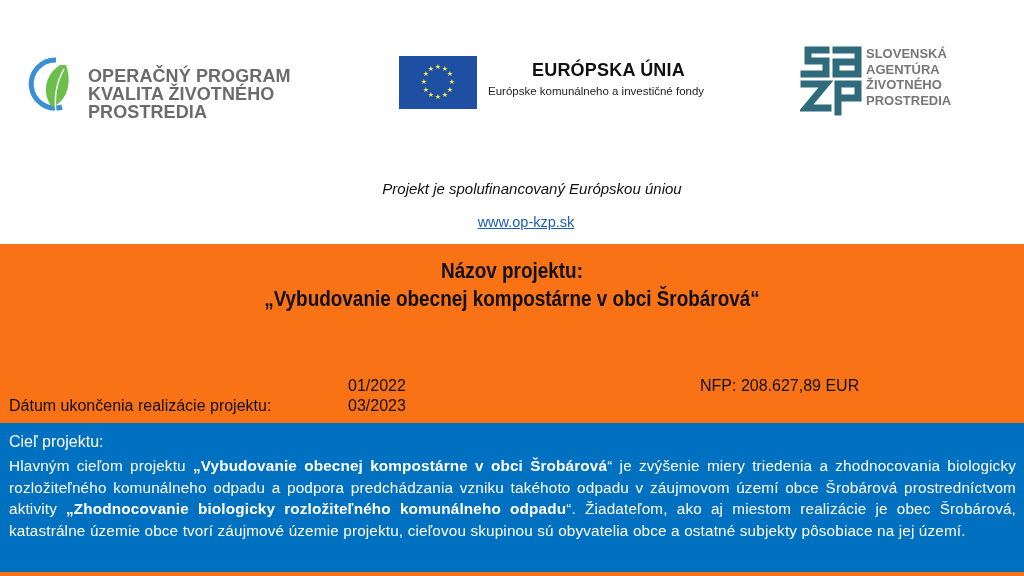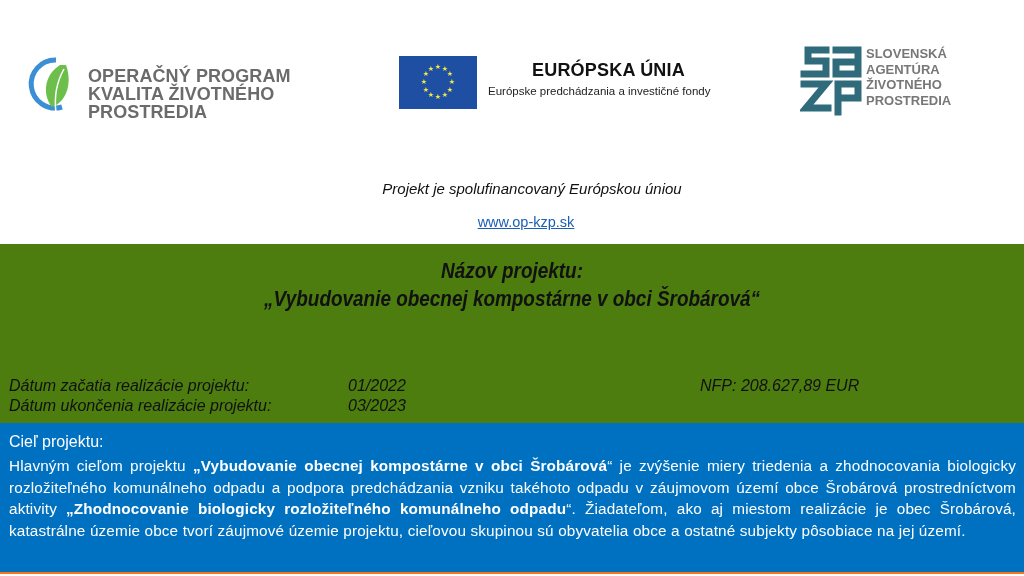--- a/index.html
+++ b/index.html
@@ -21,32 +21,32 @@
   #logo-sazp { left:800px; top:44px; width:200px; height:75px; }
   #logo-sazp svg { position:absolute; left:0; top:0; }
   #logo-sazp .txt { position:absolute; left:66px; top:2px; color:#777; font-size:13px; font-weight:bold; line-height:15.5px; }
 
   
   #cofin { left:0; width:1024px; top:180px; text-align:center; font-style:italic; font-size:15px; color:#111;padding-left:20px; }
   #weblink { left:0; width:1024px; top:214px; text-align:center; font-size:14.5px;padding-left:14px; }
   #weblink a { color:#1a5fb4; text-decoration:underline; }
 
   
-  #green { left:0; top:244px; width:1024px; height:228px; background:#4d7c0f;font-style:italic; }
+  #green { left:0; top:244px; width:1024px; height:228px; background:#f97316; }
   #green .name-label { position:absolute; left:0; width:1024px; top:14px; text-align:center; font-size:22px; font-weight:bold; color:#111; transform:scaleX(0.86); }
   #green .name-value { position:absolute; left:0; width:1024px; top:42px; text-align:center; font-size:22px; font-weight:bold; color:#111; transform:scaleX(0.86); }
   #green .row { position:absolute; font-size:16px; color:#111; }
   #green .lbl { left:9px; }
   #green .val { left:348px; }
   #green .r1 { top:133px; }
   #green .r2 { top:153px; }
   #green .nfp { left:700px; top:133px; }
 
   
-  #blue { left:0; top:423px; width:1024px; height:149px; background:#0070c0; color:#ffffff; border-bottom:2px solid #f97316; }
+  #blue { left:0; top:423px; width:1024px; height:149px; background:#0070c0; color:#ffffff; border-bottom:4px solid #f97316; }
   #blue .goal-title { position:absolute; left:9px; top:10px; font-size:16px; color:#fff; }
   #blue .goal-text { position:absolute; left:9px; top:32px; width:1007px; font-size:15.3px; line-height:21.5px; text-align:justify; color:#fff; letter-spacing:0.15px; }
   #blue b { font-weight:bold; }
 </style>
 </head>
 <body>
 
 <div id="logo-opkzp" class="abs">
   <svg width="56" height="60" viewBox="0 0 56 60">
     <path d="M30 5 A24 24 0 1 0 36 52" fill="none" stroke="#3b8fd4" stroke-width="5"></path>
@@ -72,21 +72,21 @@
         <text x="39" y="43">★</text>
         <text x="32" y="41">★</text>
         <text x="27" y="36">★</text>
         <text x="25" y="28">★</text>
         <text x="27" y="20">★</text>
         <text x="32" y="15">★</text>
       </g>
     </svg>
   </div>
   <div class="title">EURÓPSKA ÚNIA</div>
-  <div class="sub">Európske predchádzania a investičné fondy</div>
+  <div class="sub">Európske komunálneho a investičné fondy</div>
 </div>
 
 <div id="logo-sazp" class="abs">
   <svg width="64" height="72" viewBox="0 0 64 72">
     <g fill="none" stroke="#2f6b7a" stroke-width="7" stroke-linecap="square">
       <path d="M26 6 H8 V17 H26 V30 H4"></path>
       <path d="M36 6 H58 V30 H36 V18 H56"></path>
       <path d="M4 40 H26 L6 64 H28"></path>
       <path d="M38 68 V40 H58 V54 H38"></path>
     </g>
@@ -100,21 +100,20 @@
 </div>
 
 <div id="cofin" class="abs">Projekt je spolufinancovaný Európskou úniou</div>
 <div id="weblink" class="abs">
   <a>www.op-kzp.sk</a>
 </div>
 
 <div id="green" class="abs">
   <div class="name-label">Názov projektu:</div>
   <div class="name-value">„Vybudovanie obecnej kompostárne v obci Šrobárová“</div>
-  <div class="row lbl r1">Dátum začatia realizácie projektu:</div>
   <div class="row val r1">01/2022</div>
   <div class="row lbl r2">Dátum ukončenia realizácie projektu:</div>
   <div class="row val r2">03/2023</div>
   <div class="row nfp">NFP: 208.627,89 EUR</div>
 </div>
 
 <div id="blue" class="abs">
   <div class="goal-title">Cieľ projektu:</div>
   <div class="goal-text"><span>Hlavným cieľom projektu </span><b>„Vybudovanie obecnej kompostárne v obci Šrobárová</b><span>“ je zvýšenie miery triedenia a zhodnocovania biologicky rozložiteľného komunálneho odpadu a podpora predchádzania vzniku takéhoto odpadu v záujmovom území obce Šrobárová prostredníctvom aktivity </span><b>„Zhodnocovanie biologicky rozložiteľného komunálneho odpadu</b><span>“. Žiadateľom, ako aj miestom realizácie je obec Šrobárová, katastrálne územie obce tvorí záujmové územie projektu, cieľovou skupinou sú obyvatelia obce a ostatné subjekty pôsobiace na jej území.</span></div>
 </div>

